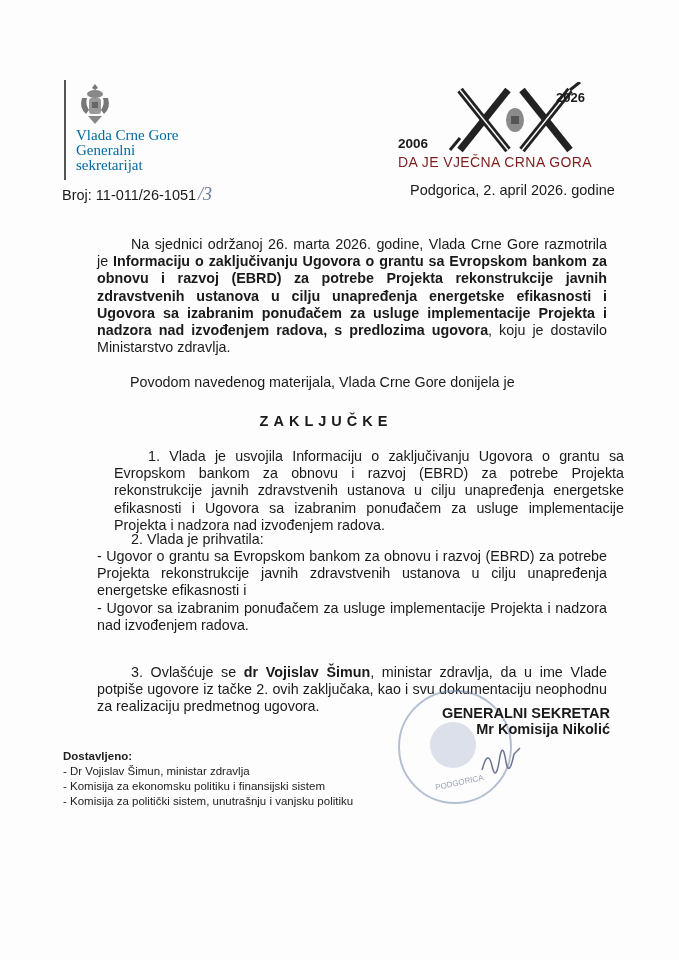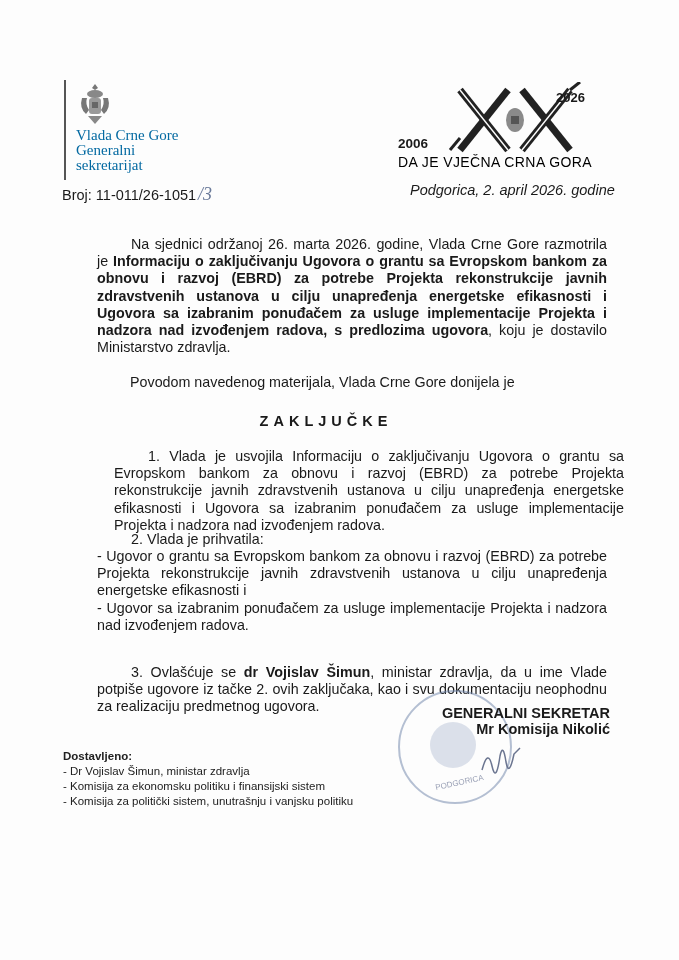--- a/index.html
+++ b/index.html
@@ -12,22 +12,22 @@
     .vbar { position: absolute; left: 2px; top: 0; width: 2px; height: 100px; background: #555; }
     .coat { position: absolute; left: 16px; top: 2px; width: 34px; height: 44px; }
     .org { position: absolute; left: 14px; top: 48px; font-family: "Liberation Serif", "DejaVu Serif", serif; font-size: 15px; line-height: 15px; color: #0369a1; }
     .org div { margin: 0; }
     .broj { position: absolute; left: 0; top: 104px; font-size: 14.5px; color: #1a1a1a; white-space: nowrap; }
     .broj-suffix { font-family: "Liberation Serif", serif; font-style: italic; font-size: 18px; color: #6a7a9a; margin-left: 2px; }
     .logo { position: absolute; left: 398px; top: 82px; width: 210px; height: 80px; }
     .logo svg { position: absolute; left: 0; top: 0; }
     .y2026 { position: absolute; left: 158px; top: 8px; font-size: 13px; font-weight: bold; }
     .y2006 { position: absolute; left: 0px; top: 54px; font-size: 13.5px; font-weight: bold; }
-    .motto { position: absolute; left: 398px; top: 154px; font-size: 14px; letter-spacing: 0.4px; color: #000000; white-space: nowrap; }
-    .date { position: absolute; left: 410px; top: 182px; font-size: 14.5px; white-space: nowrap; font-style: italic; }
+    .motto { position: absolute; left: 398px; top: 154px; font-size: 14px; letter-spacing: 0.4px; color: #7f1d1d; white-space: nowrap; }
+    .date { position: absolute; left: 410px; top: 182px; font-size: 14.5px; white-space: nowrap; }
     .body-text { position: absolute; left: 97px; width: 510px; font-size: 14.3px; line-height: 17.2px; text-align: justify; }
     .p1 { top: 236px; }
     .first-line { text-indent: 34px; }
     b { font-weight: bold; }
     .povodom { position: absolute; left: 130px; top: 374px; font-size: 14.3px; white-space: nowrap; }
     .zak-title { position: absolute; left: 0; width: 652px; top: 413px; text-align: center; font-weight: bold; font-size: 14.5px; letter-spacing: 5px; }
     .c1 { top: 448px; margin-left: 17px; }
     .c2-head { position: absolute; left: 131px; top: 531px; font-size: 14.3px; }
     .c2 { top: 548px; }
     .c3 { top: 664px; }

